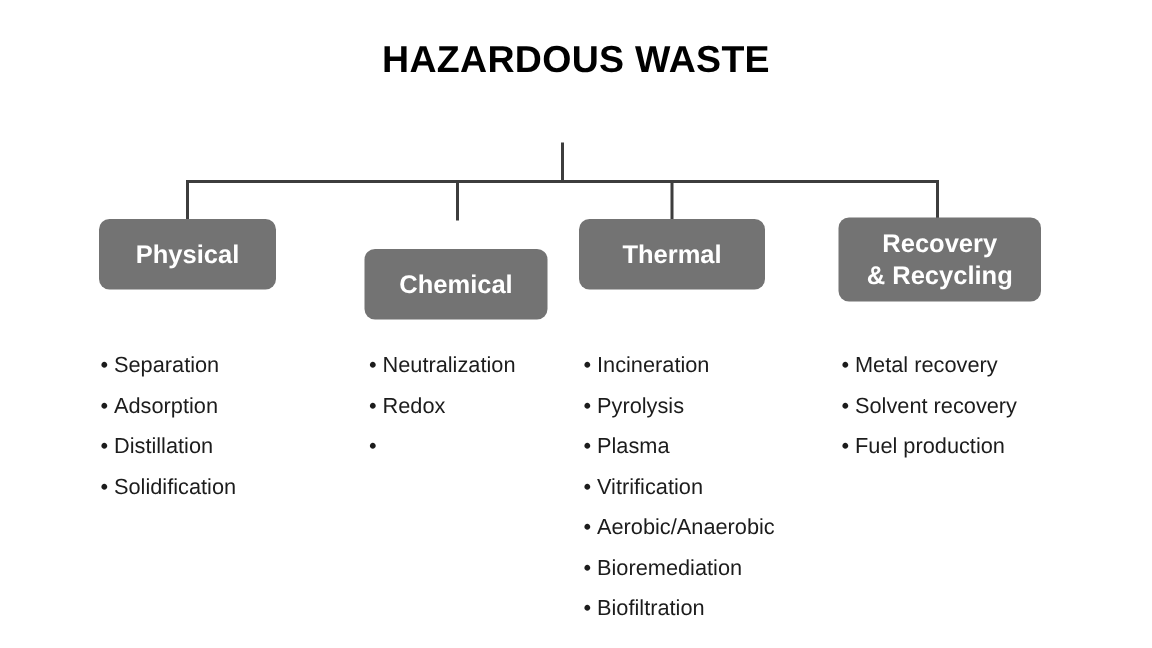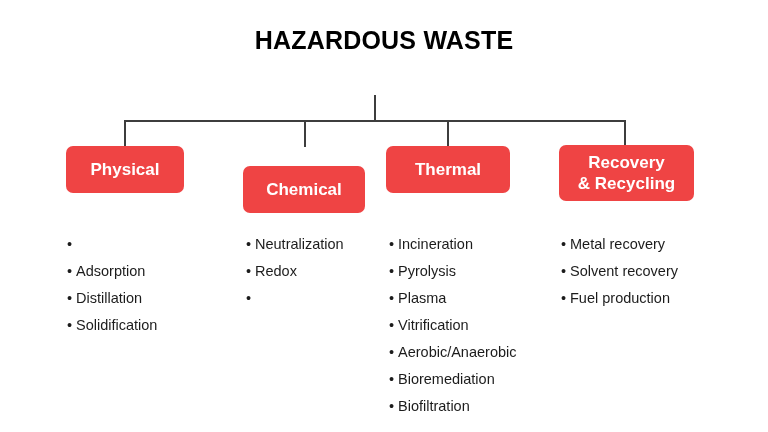--- a/index.html
+++ b/index.html
@@ -39,21 +39,21 @@
   .conn {
     position: absolute;
     background: #3d3d3d;
   }
   .conn.v { width: 2px; }
   .conn.h { height: 2px; }
 
   
   .box {
     position: absolute;
-    background: #ef4444;
+    background: #737373;
     border-radius: 7px;
     color: #ffffff;
     font-size: 17px;
     font-weight: bold;
     line-height: 21px;
     display: flex;
     align-items: center;
     justify-content: center;
     text-align: center;
     box-sizing: border-box;
@@ -116,20 +116,21 @@
   <div class="box" style="left:559px; top:145px; width:135px; height:56px;">
     <span>
       <span class="ln">Recovery</span>
       <span class="ln">&amp; Recycling</span>
     </span>
   </div>
 
   <div class="list" style="left:67px;">
     <div class="item">
       <span class="bullet">•</span>
+      <span class="label">Separation</span>
     </div>
     <div class="item">
       <span class="bullet">•</span>
       <span class="label">Adsorption</span>
     </div>
     <div class="item">
       <span class="bullet">•</span>
       <span class="label">Distillation</span>
     </div>
     <div class="item">

